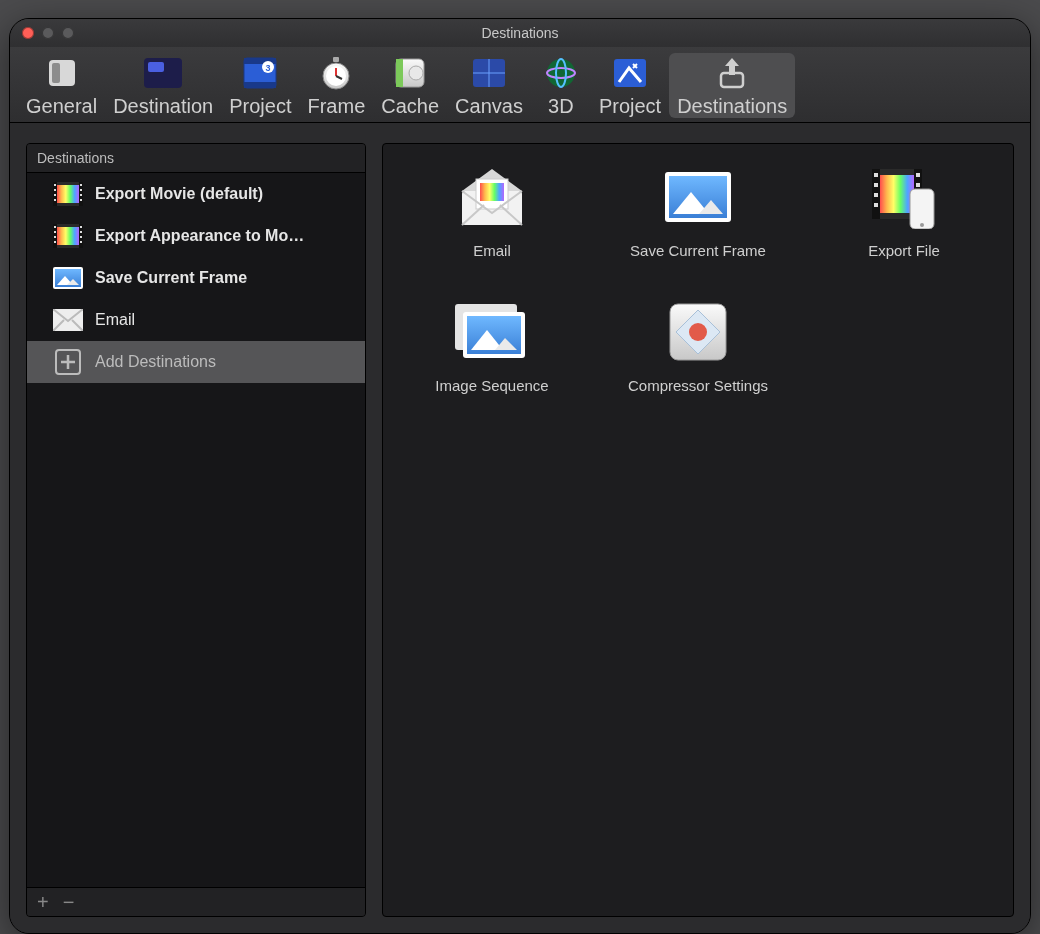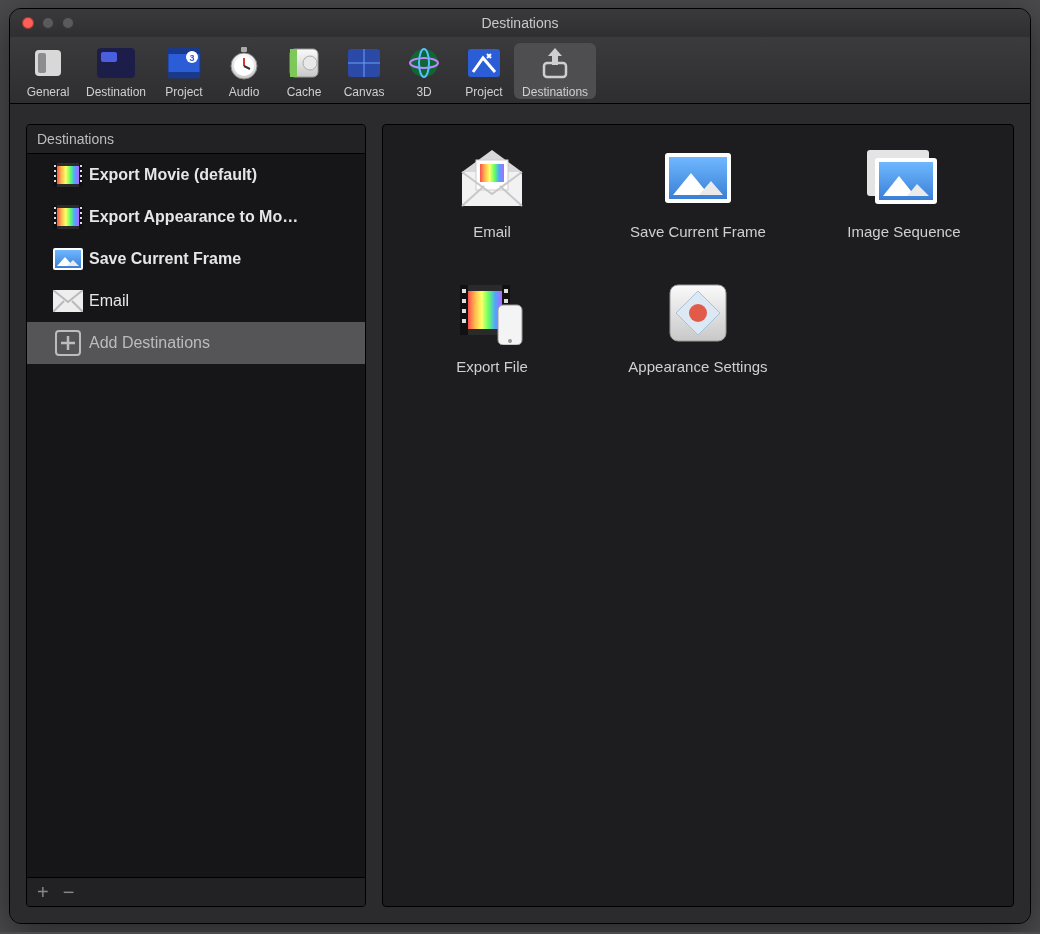--- a/index.html
+++ b/index.html
@@ -8,46 +8,46 @@
     --bg-darker:#141416;
     --bg-toolbar:#333335;
     --text:#d8d8d8;
     --text-dim:#9a9a9a;
     --sel-bg:#555557;
     --row-hover:#3a3a3c;
     --line:#000;
   }
   html,body{margin:0;padding:0;background:#4b4b4d;font-family:-apple-system,"Helvetica Neue",Arial,sans-serif;color:var(--text);}
   .window{
-    width:1020px;height:914px;margin:8px auto;background:var(--bg);
-    border-radius:12px;overflow:hidden;box-shadow:0 10px 40px rgba(0,0,0,.5);
+    width:1020px;height:914px;margin:18px auto;background:var(--bg);
+    border-radius:20px;overflow:hidden;box-shadow:0 10px 40px rgba(0,0,0,.5);
     display:flex;flex-direction:column;border:1px solid #000;
   }
   
   .titlebar{height:28px;background:linear-gradient(#3a3a3c,#2f2f31);display:flex;align-items:center;position:relative;}
   .traffic{display:flex;gap:8px;padding-left:12px;}
   .dot{width:12px;height:12px;border-radius:50%;background:#5a5a5c;box-shadow:inset 0 0 0 1px rgba(0,0,0,.4);}
   .dot.red{background:#ff5f57;}
   .title{position:absolute;left:0;right:0;text-align:center;font-size:14px;color:#c8c8c8;pointer-events:none;}
   
   .toolbar{background:linear-gradient(#3b3b3d,#2e2e30);border-bottom:1px solid #000;display:flex;padding:6px 8px 4px 8px;gap:0;}
   .tool{display:flex;flex-direction:column;align-items:center;padding:0 8px;cursor:pointer;border-radius:6px;}
   .tool.active{background:#4e4e50;}
   .tool .ticon{width:44px;height:40px;display:flex;align-items:center;justify-content:center;}
-  .tool .tlabel{font-size:12px;color:#cfcfcf;margin-top:2px;}
+  .tool .tlabel{font-size:20px;color:#cfcfcf;margin-top:2px;}
   
   .content{flex:1;display:flex;padding:20px 16px 16px 16px;gap:16px;background:var(--bg);}
   .sidebar{
     width:338px;display:flex;flex-direction:column;background:var(--bg-dark);
     border:1px solid #000;border-radius:4px;overflow:hidden;
   }
   .sidebar-header{padding:6px 10px;font-size:14px;color:#bdbdbd;border-bottom:1px solid #000;background:#222224;}
   .sidebar-list{flex:1;overflow:auto;background:#161618;}
   .sb-item{
-    display:flex;align-items:center;gap:4px;padding:8px 8px 8px 24px;
+    display:flex;align-items:center;gap:10px;padding:8px 8px 8px 24px;
     font-size:16px;color:#e6e6e6;cursor:pointer;
   }
   .sb-item .sb-icon{width:34px;height:26px;display:flex;align-items:center;justify-content:center;flex-shrink:0;}
   .sb-item.selected{background:var(--sel-bg);}
   .sb-item.add{color:#bcbcbc;}
   .sb-item.bold{font-weight:600;}
   .sidebar-footer{height:28px;border-top:1px solid #000;background:#222224;display:flex;align-items:center;padding:0 10px;gap:14px;}
   .foot-btn{color:#888;font-size:20px;line-height:1;cursor:pointer;user-select:none;}
   
   .main{
@@ -139,21 +139,21 @@
     <div class="tool">
       <div class="ticon">
         <svg width="34" height="36">
             <circle cx="17" cy="21" r="13" fill="url(#silver)" stroke="#888"></circle>
             <circle cx="17" cy="21" r="10" fill="#fff"></circle>
             <rect x="14" y="2" width="6" height="5" rx="1" fill="#aaa"></rect>
             <line x1="17" y1="21" x2="17" y2="13" stroke="#d33" stroke-width="2"></line>
             <line x1="17" y1="21" x2="23" y2="24" stroke="#333" stroke-width="2"></line>
           </svg>
       </div>
-      <div class="tlabel">Audio</div>
+      <div class="tlabel">Frame</div>
     </div>
 
     <div class="tool">
       <div class="ticon">
         <svg width="34" height="34">
             <rect x="3" y="3" width="28" height="28" rx="5" fill="url(#silver)" stroke="#999"></rect>
             <rect x="3" y="3" width="7" height="28" fill="#7cc95a"></rect>
             <circle cx="23" cy="17" r="7" fill="#e8e8e8" stroke="#aaa"></circle>
           </svg>
       </div>
@@ -327,33 +327,20 @@
                 <rect x="4" y="4" width="58" height="42" fill="url(#sky)"></rect>
                 <path d="M8 42 L26 20 L44 42 Z" fill="#fff"></path>
                 <path d="M34 42 L46 28 L58 42 Z" fill="#eaeaea"></path>
               </svg>
           </div>
           <div class="grid-label">Save Current Frame</div>
         </div>
 
         <div class="grid-item">
           <div class="grid-icon">
-            <svg width="74" height="56">
-                <rect x="0" y="0" width="62" height="46" rx="3" fill="#e4e4e4"></rect>
-                <rect x="8" y="8" width="62" height="46" rx="3" fill="#fff"></rect>
-                <rect x="12" y="12" width="54" height="38" fill="url(#sky)"></rect>
-                <path d="M16 46 L32 26 L48 46 Z" fill="#fff"></path>
-                <path d="M40 46 L50 34 L62 46 Z" fill="#eaeaea"></path>
-              </svg>
-          </div>
-          <div class="grid-label">Image Sequence</div>
-        </div>
-
-        <div class="grid-item">
-          <div class="grid-icon">
             <svg width="72" height="64">
                 <rect x="4" y="4" width="50" height="50" rx="3" fill="#2a2a2a"></rect>
                 <rect x="12" y="10" width="34" height="38" fill="url(#rainbow)"></rect>
                 <g fill="#111">
                   <rect x="4" y="4" width="8" height="50"></rect>
                   <rect x="46" y="4" width="8" height="50"></rect>
                 </g>
                 <g fill="#ddd">
                   <rect x="6" y="8" width="4" height="4"></rect>
                   <rect x="6" y="18" width="4" height="4"></rect>
@@ -366,27 +353,40 @@
                 </g>
                 <rect x="42" y="24" width="24" height="40" rx="5" fill="#f4f4f4" stroke="#999"></rect>
                 <circle cx="54" cy="60" r="2" fill="#999"></circle>
               </svg>
           </div>
           <div class="grid-label">Export File</div>
         </div>
 
         <div class="grid-item">
           <div class="grid-icon">
+            <svg width="74" height="56">
+                <rect x="0" y="0" width="62" height="46" rx="3" fill="#e4e4e4"></rect>
+                <rect x="8" y="8" width="62" height="46" rx="3" fill="#fff"></rect>
+                <rect x="12" y="12" width="54" height="38" fill="url(#sky)"></rect>
+                <path d="M16 46 L32 26 L48 46 Z" fill="#fff"></path>
+                <path d="M40 46 L50 34 L62 46 Z" fill="#eaeaea"></path>
+              </svg>
+          </div>
+          <div class="grid-label">Image Sequence</div>
+        </div>
+
+        <div class="grid-item">
+          <div class="grid-icon">
             <svg width="64" height="64">
                 <rect x="4" y="4" width="56" height="56" rx="8" fill="url(#silver)" stroke="#999"></rect>
                 <path d="M32 10 L54 32 L32 54 L10 32 Z" fill="#dce8f4" stroke="#a8c0d8"></path>
                 <circle cx="32" cy="32" r="9" fill="#e25a49"></circle>
               </svg>
           </div>
-          <div class="grid-label">Appearance Settings</div>
+          <div class="grid-label">Compressor Settings</div>
         </div>
 
 
       </div>
     </div>
 
   </div>
 </div>
 
 </body></html>

